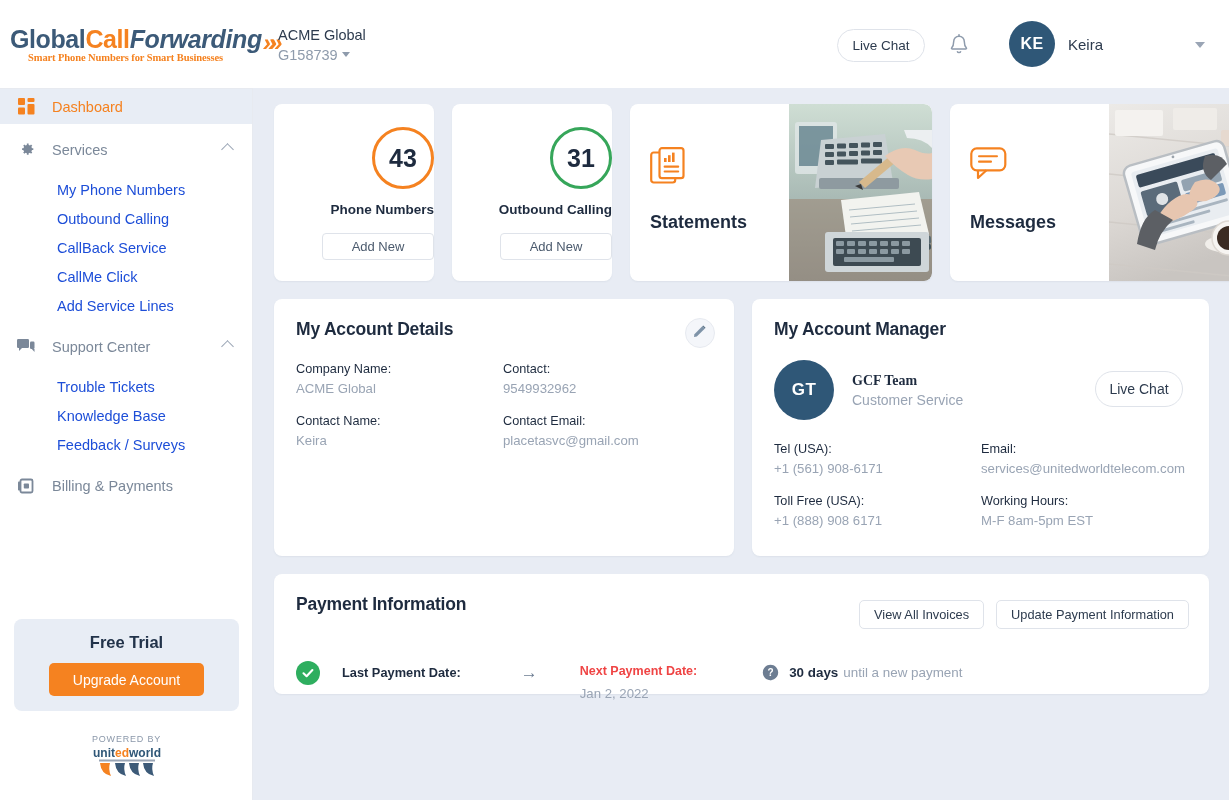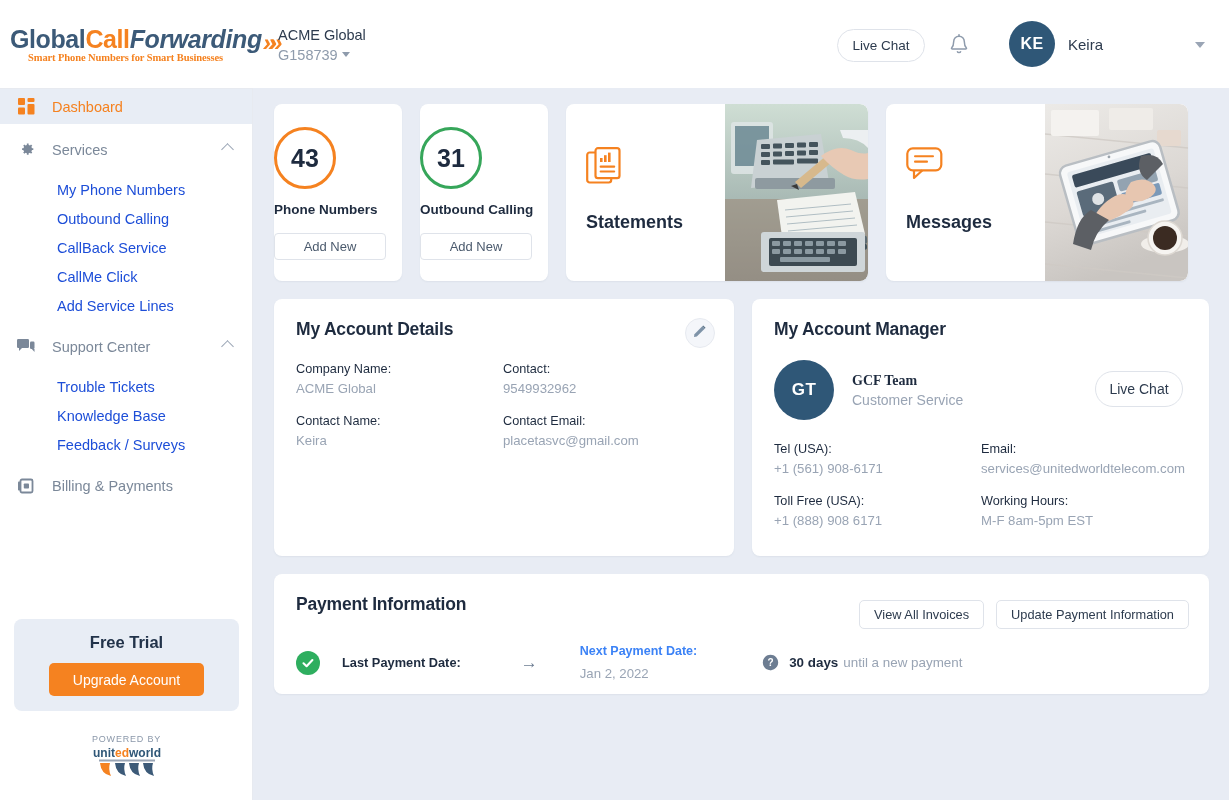--- a/index.html
+++ b/index.html
@@ -99,21 +99,21 @@
     position: absolute; left: 253px; top: 88px;
     width: 976px; height: 712px;
     background: #e8ecf4;
     padding: 16px 20px 0 21px;
     overflow: hidden;
   }
 
   .card { background: #fff; border-radius: 8px; box-shadow: 0 1px 2px rgba(40,60,90,0.06); }
 
   .row1 { display: flex; gap: 18px; height: 177px; }
-  .stat-card { width: 128px; flex: none; display: flex; flex-direction: column; align-items: flex-start; padding-top: 23px; }
+  .stat-card { width: 160px; flex: none; display: flex; flex-direction: column; align-items: flex-end; padding-top: 23px; }
   .ring { width: 62px; height: 62px; border-radius: 50%; border: 3px solid #f58220; display: flex; align-items: center; justify-content: center; }
   .ring.green { border-color: #36a65a; }
   .ring-num { font-size: 25px; font-weight: bold; color: #1e2b3f; }
   .stat-label { margin-top: 13px; font-size: 13.5px; color: #1e2b3f; font-weight: 600; }
   .addnew-btn {
     margin-top: 16px; width: 112px; height: 27px;
     border: 1px solid #dfe3ea; border-radius: 4px; background: #fff;
     font-size: 13px; color: #4b5a6d; font-family: "Liberation Sans", sans-serif;
     cursor: pointer;
   }
@@ -160,21 +160,21 @@
     height: 29px; padding: 0 14px; border: 1px solid #dfe3ea; border-radius: 5px;
     background: #fff; font-size: 12.8px; color: #2d3b4e;
     font-family: "Liberation Sans", sans-serif;
     display: flex; align-items: center; justify-content: center; cursor: pointer;
   }
   .pay-row { margin-top: 29px; display: flex; align-items: center; }
   .check-circle { width: 24px; height: 24px; border-radius: 50%; background: #2eae5f; display: flex; align-items: center; justify-content: center; flex: none; }
   .pay-lastlabel { margin-left: 22px; font-size: 12.8px; font-weight: bold; color: #1e2b3f; }
   .pay-arrow { margin-left: 60px; color: #6d7d92; font-size: 17px; }
   .pay-next { margin-left: 42px; }
-  .pay-next-label { font-size: 12.5px; font-weight: bold; color: #3b82f6; }
+  .pay-next-label { font-size: 12.5px; font-weight: bold; color: #ef4444; margin-top: 20px; }
   .pay-next-val { font-size: 13.2px; color: #99a4b4; margin-top: 8px; }
   .pay-days { margin-left: 65px; display: flex; align-items: center; }
   .q-icon { width: 17px; height: 17px; flex: none; }
   .pay-days-strong { margin-left: 10px; font-size: 13.4px; font-weight: bold; color: #1e2b3f; }
   .pay-days-rest { margin-left: 5px; font-size: 13.4px; color: #99a4b4; }
 </style>
 </head>
 <body>
 
 <div class="app">

